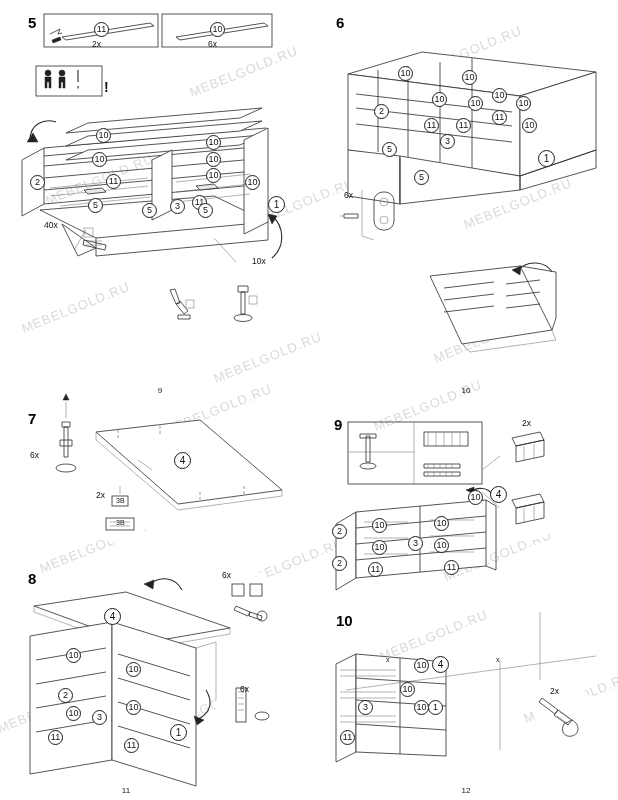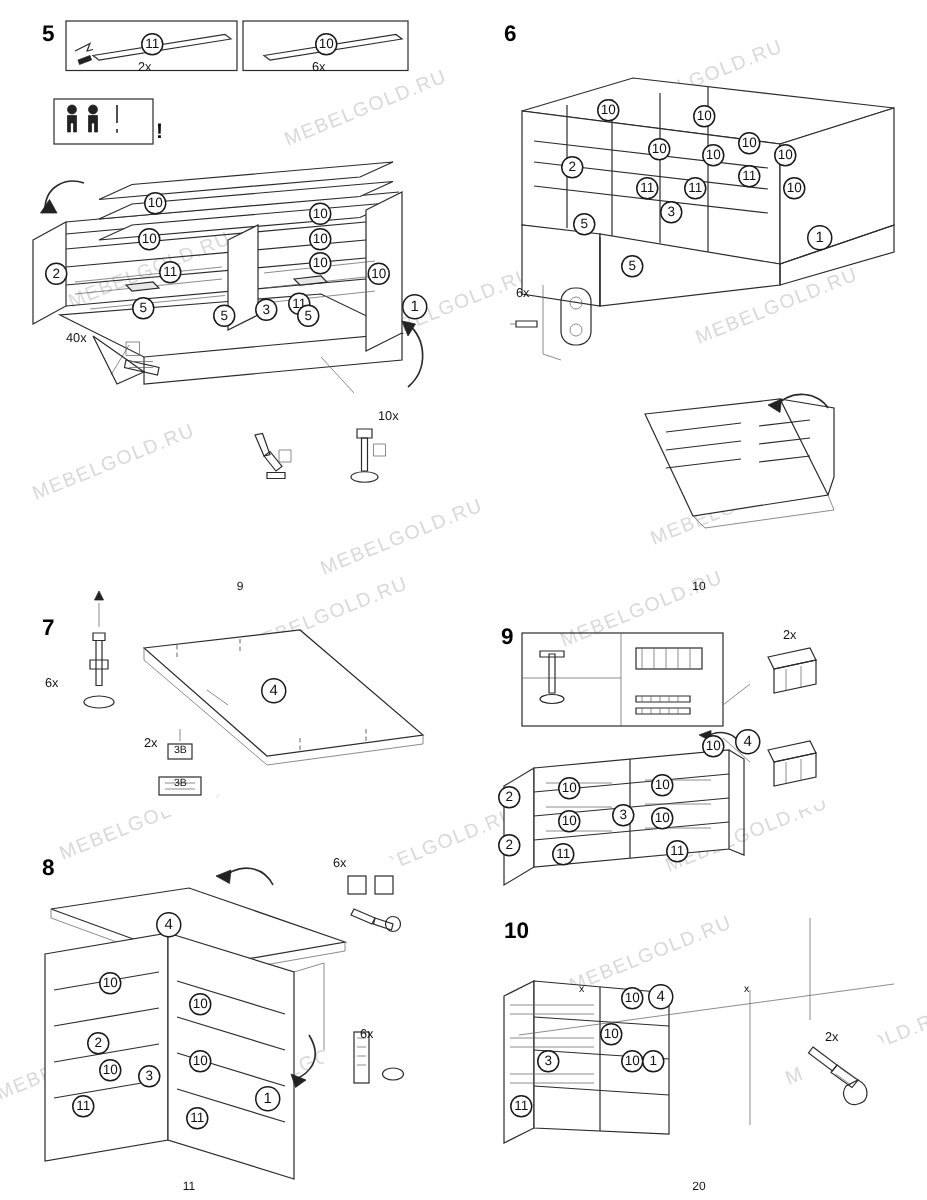--- a/index.html
+++ b/index.html
@@ -359,21 +359,21 @@
   <div class="cnum" style="left:106px; top:174px;">11</div>
   <div class="cnum" style="left:192px; top:195px;">11</div>
   <div class="cnum" style="left:30px; top:175px;">2</div>
   <div class="cnum" style="left:88px; top:198px;">5</div>
   <div class="cnum" style="left:142px; top:203px;">5</div>
   <div class="cnum" style="left:198px; top:203px;">5</div>
   <div class="cnum" style="left:170px; top:199px;">3</div>
   <div class="cnum big" style="left:268px; top:196px;">1</div>
 
   <div class="qty" style="left:44px; top:220px;">40x</div>
-  <div class="qty" style="left:252px; top:272px;text-align:right;">10x</div>
+  <div class="qty" style="left:252px; top:256px;text-align:right;">10x</div>
   <div class="figlbl" style="left:152px; top:386px; width:16px;">9</div>
   <div class="figlbl" style="left:458px; top:386px; width:16px;">10</div>
 
   <div class="cnum" style="left:398px; top:66px;">10</div>
   <div class="cnum" style="left:462px; top:70px;">10</div>
   <div class="cnum" style="left:516px; top:96px;">10</div>
   <div class="cnum" style="left:492px; top:88px;">10</div>
   <div class="cnum" style="left:432px; top:92px;">10</div>
   <div class="cnum" style="left:468px; top:96px;">10</div>
   <div class="cnum" style="left:522px; top:118px;">10</div>
@@ -423,15 +423,15 @@
   <div class="qty" style="left:550px; top:686px;">2x</div>
   <div class="cnum" style="left:414px; top:658px;">10</div>
   <div class="cnum big" style="left:432px; top:656px;">4</div>
   <div class="cnum" style="left:400px; top:682px;">10</div>
   <div class="cnum" style="left:414px; top:700px;">10</div>
   <div class="cnum" style="left:358px; top:700px;">3</div>
   <div class="cnum" style="left:428px; top:700px;">1</div>
   <div class="cnum" style="left:340px; top:730px;">11</div>
   <div class="tinylbl" style="left:386px; top:656px;">x</div>
   <div class="tinylbl" style="left:496px; top:656px;">x</div>
-  <div class="figlbl" style="left:458px; top:786px; width:16px;">20</div>
+  <div class="figlbl" style="left:458px; top:786px; width:16px;">12</div>
 
 </div>
 
 </body></html>

